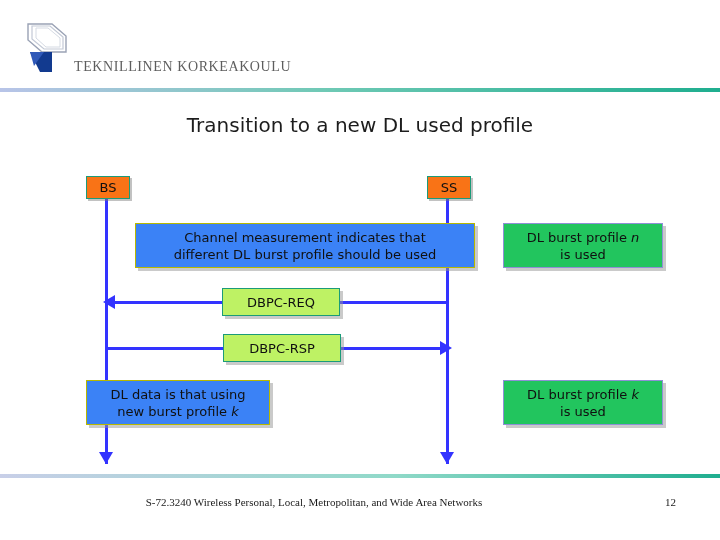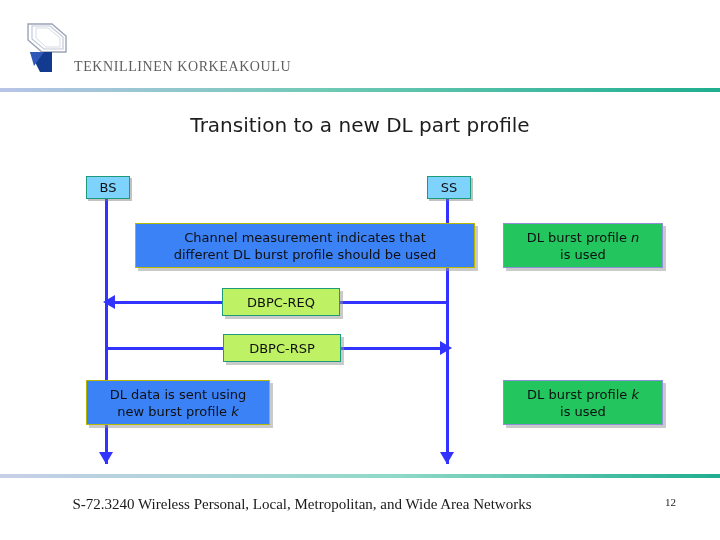--- a/index.html
+++ b/index.html
@@ -74,21 +74,21 @@
   .diagram {
     position: absolute;
     left: 0;
     top: 160px;
     width: 720px;
     height: 310px;
   }
 
   .node-label {
     position: absolute;
-    background: #7dd3fc;
+    background: #f97316;
     border: 1px solid #1b9b79;
     color: #101010;
     font-size: 13px;
     text-align: center;
     line-height: 21px;
     height: 21px;
     box-shadow: 2px 2px 0 rgba(120,120,120,0.45);
   }
 
   .lifeline {
@@ -161,23 +161,24 @@
     width: 720px;
     height: 4px;
     background: linear-gradient(to right, #c8cfe8 0%, #8fd9c8 55%, #1fae8f 100%);
   }
   .footer-text {
     position: absolute;
     left: 0;
     top: 496px;
     width: 604px;
     text-align: center;
-    font-size: 15px;
+    font-size: 11px;
     font-family: "Liberation Serif", serif;
     color: #1a1a1a;
+    padding-left: 12px;
   }
   .page-number {
     position: absolute;
     right: 44px;
     top: 496px;
     font-size: 11px;
     font-family: "Liberation Serif", serif;
     color: #1a1a1a;
   }
 </style>
@@ -191,21 +192,21 @@
     <path d="M14 6 L26 6 L38 16 L38 25 L24 25 L14 16 Z" fill="none" stroke="#d5dae3" stroke-width="1"></path>
     <path d="M8 30 L30 30 L30 50 L18 50 Z" fill="#123a8f"></path>
     <path d="M8 30 L22 30 L12 44 Z" fill="#2f58b8"></path>
   </svg>
   <div class="logo-text">TEKNILLINEN KORKEAKOULU</div>
 </div>
 
 <div class="slide-title">WMAN, part 2</div>
 <div class="header-rule"></div>
 
-<div class="content-title">Transition to a new DL part profile</div>
+<div class="content-title">Transition to a new DL used profile</div>
 
 <div class="diagram">
 
   <div class="lifeline" style="left:105px; top:37px; height:267px;"></div>
   <div class="lifeline" style="left:446px; top:37px; height:267px;"></div>
   <div class="arrow-head down" style="left:99px; top:292px;"></div>
   <div class="arrow-head down" style="left:440px; top:292px;"></div>
 
   <div class="node-label" style="left:86px; top:16px; width:42px;">
     <span>BS</span>
@@ -235,21 +236,21 @@
   </div>
 
   <div class="arrow-line" style="left:105px; top:187px; width:336px;"></div>
   <div class="arrow-head right" style="left:440px; top:181px;"></div>
   <div class="box green" style="left:223px; top:174px; width:118px; height:28px;">
     <div class="inner">DBPC-RSP</div>
   </div>
 
   <div class="box yellow" style="left:86px; top:220px; width:184px; height:45px;">
     <div class="inner">
-      <span>DL data is sent using</span><br>
+      <span>DL data is that using</span><br>
       new burst profile <i>k</i>
     </div>
   </div>
 
   <div class="box lilac" style="left:503px; top:220px; width:160px; height:45px;">
     <div class="inner">
       DL burst profile <i>k</i><br>
       <span>is used</span>
     </div>
   </div>

